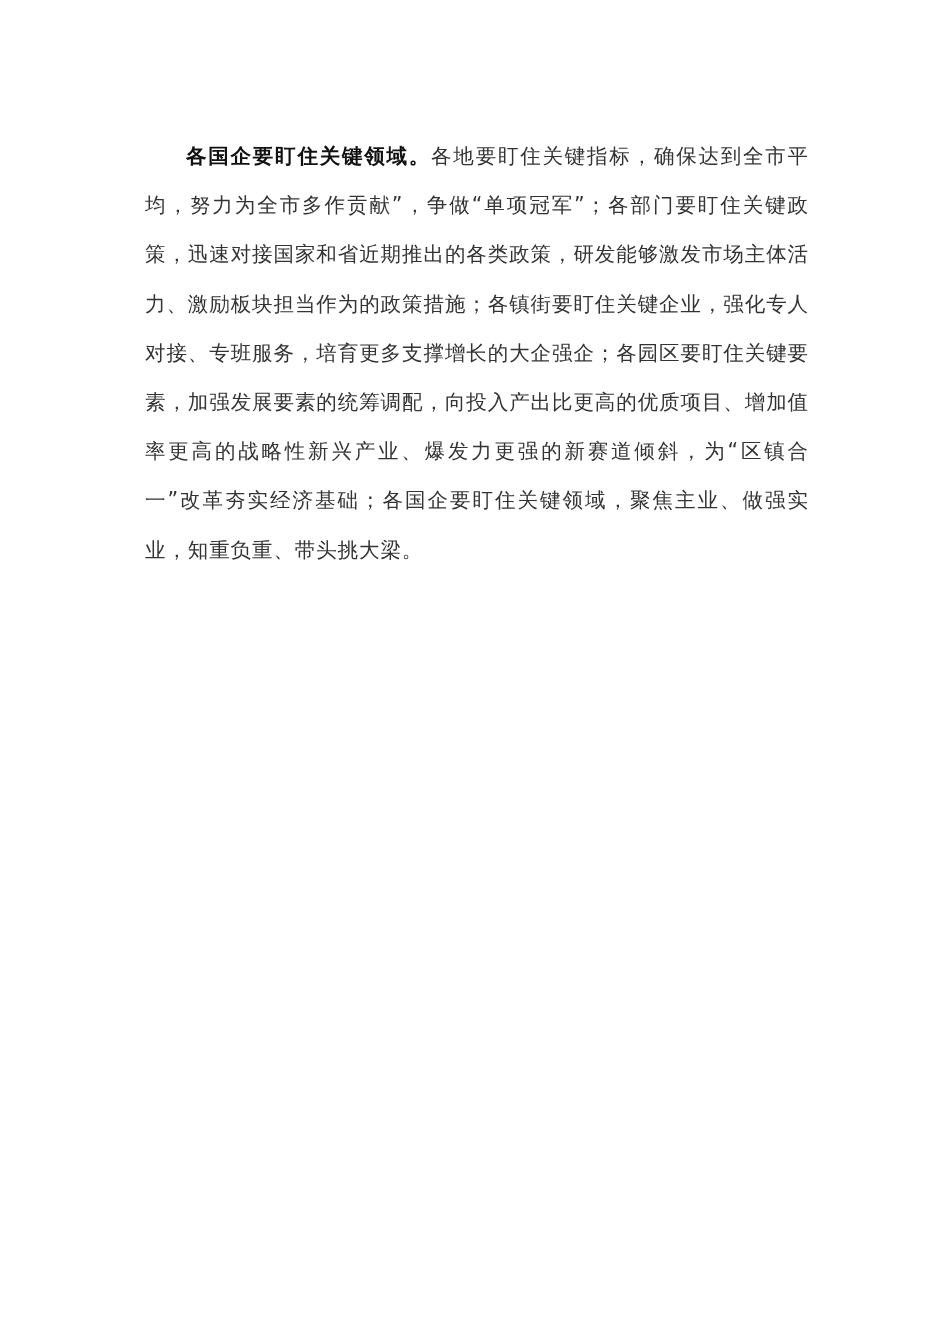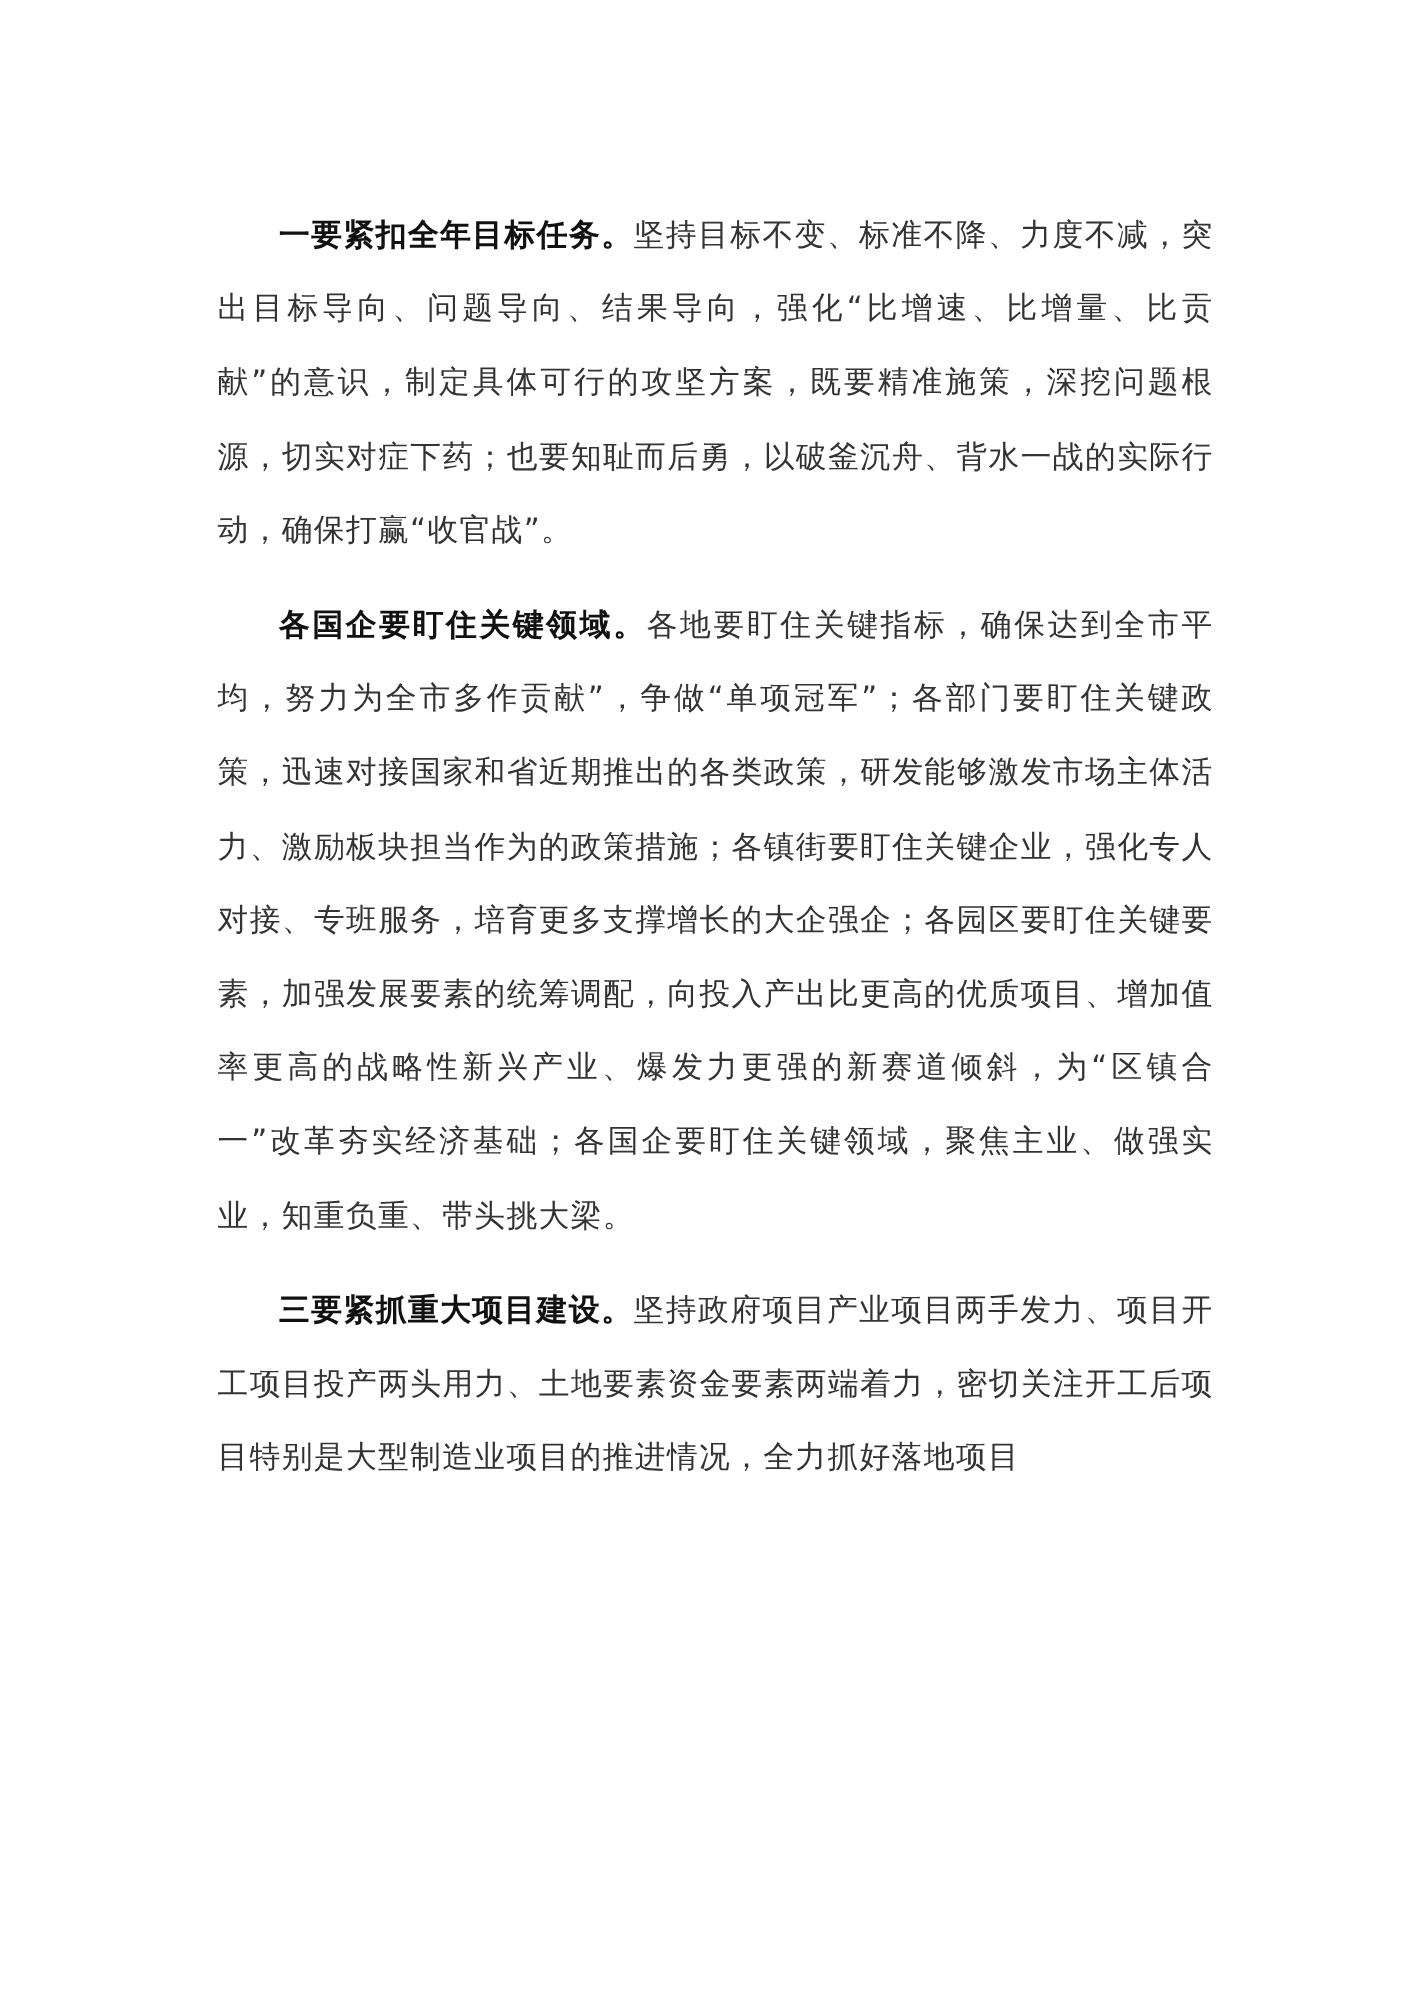--- a/index.html
+++ b/index.html
@@ -10,21 +10,15 @@
       font-size: 20.5px; color: #333333; letter-spacing: 0.9px;
     }
     .para { margin: 0 0 14px 0; line-height: 49.2px; text-indent: 41px; text-align: justify; }
     .para .lead { font-weight: bold; color: #111111; }
   </style>
 </head>
 <body>
 
 <div class="page">
   <p class="para">
-    <span class="lead">一要紧扣全年目标任务。</span><span>坚持目标不变、标准不降、力度不减，突出目标导向、问题导向、结果导向，强化“比增速、比增量、比贡献”的意识，制定具体可行的攻坚方案，既要精准施策，深挖问题根源，切实对症下药；也要知耻而后勇，以破釜沉舟、背水一战的实际行动，确保打赢“收官战”。</span>
-  </p>
-  <p class="para">
     <span class="lead">各国企要盯住关键领域。</span><span>各地要盯住关键指标，确保达到全市平均，努力为全市多作贡献”，争做“单项冠军”；各部门要盯住关键政策，迅速对接国家和省近期推出的各类政策，研发能够激发市场主体活力、激励板块担当作为的政策措施；各镇街要盯住关键企业，强化专人对接、专班服务，培育更多支撑增长的大企强企；各园区要盯住关键要素，加强发展要素的统筹调配，向投入产出比更高的优质项目、增加值率更高的战略性新兴产业、爆发力更强的新赛道倾斜，为“区镇合一”改革夯实经济基础；各国企要盯住关键领域，聚焦主业、做强实业，知重负重、带头挑大梁。</span>
-  </p>
-  <p class="para">
-    <span class="lead">三要紧抓重大项目建设。</span><span>坚持政府项目产业项目两手发力、项目开工项目投产两头用力、土地要素资金要素两端着力，密切关注开工后项目特别是大型制造业项目的推进情况，全力抓好落地项目</span>
   </p>
 </div>
 
 </body></html>

